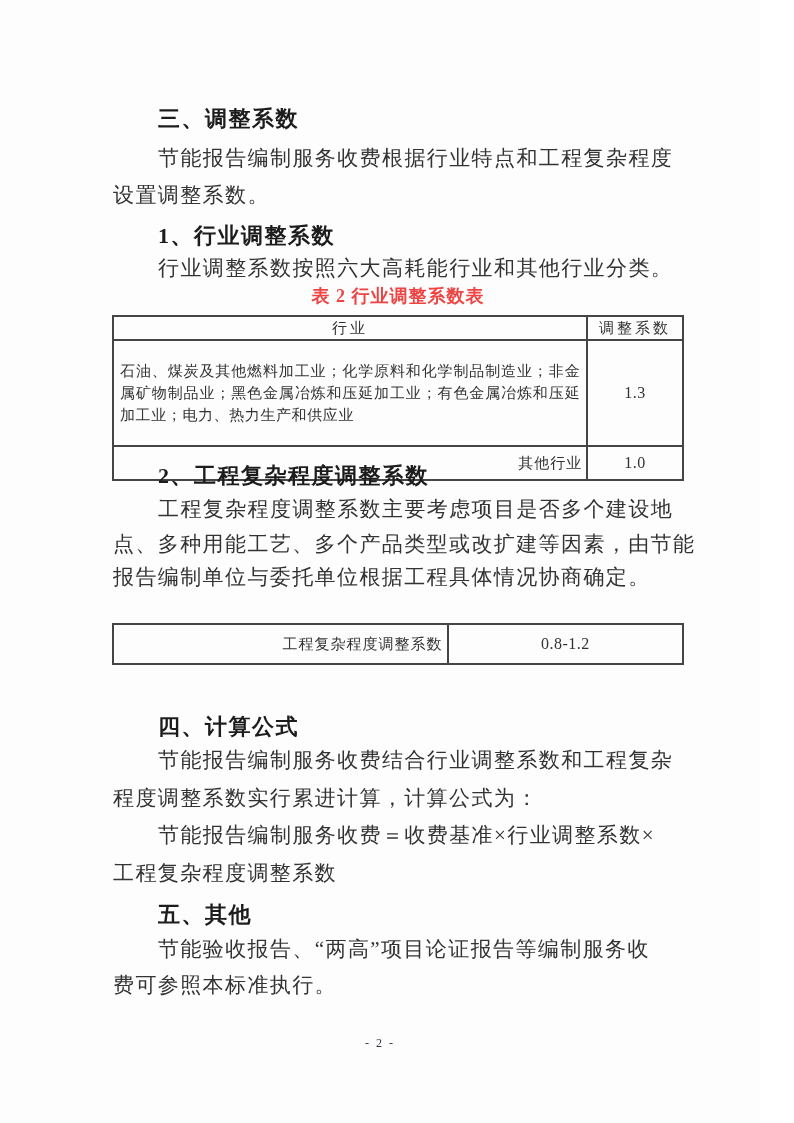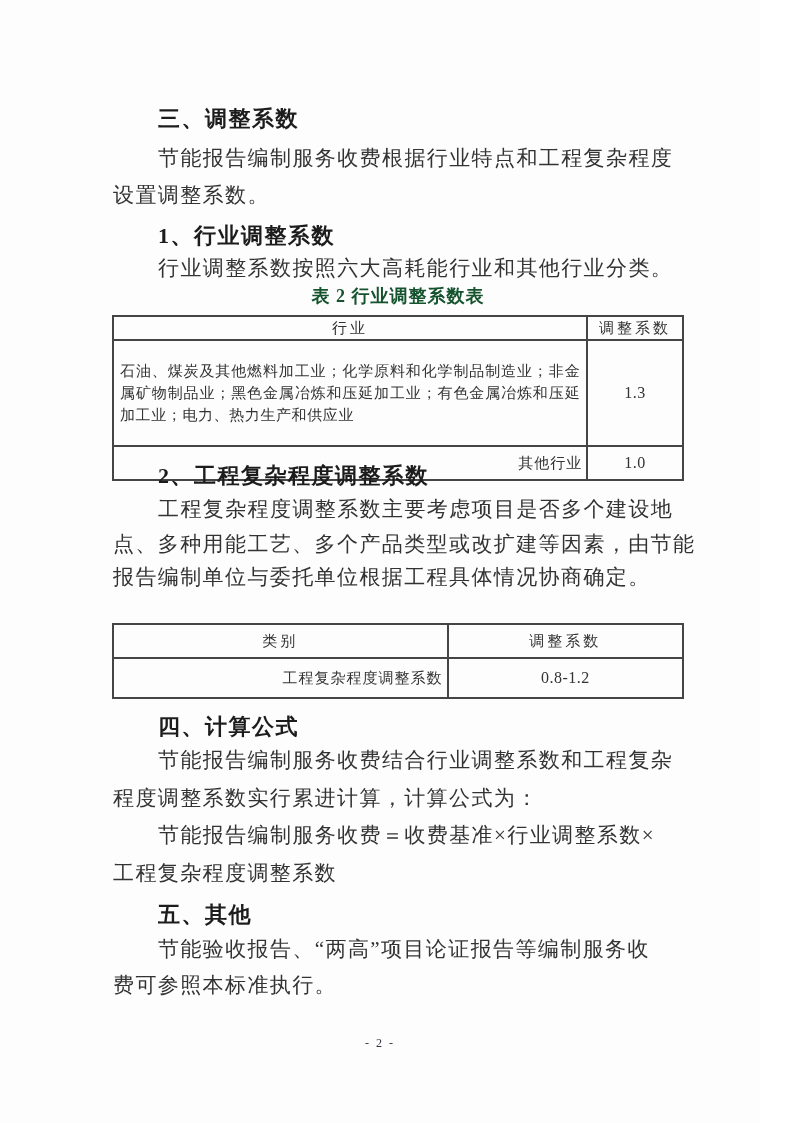--- a/index.html
+++ b/index.html
@@ -25,21 +25,21 @@
     font-size:21px; line-height:24px;
     letter-spacing:1.4px;
     white-space:nowrap;
   }
   .indent { padding-left:45px; }
   
   .caption {
     position:absolute; left:113px; width:570px;
     text-align:center;
     font-size:18px; line-height:22px; font-weight:bold;
-    letter-spacing:1px; color:#14532d;
+    letter-spacing:1px; color:#ef4444;
     white-space:nowrap;
   }
   table {
     position:absolute; left:112px; width:572px;
     border-collapse:collapse; table-layout:fixed;
     font-size:15px; color:#333333;
   }
   td { border:2px solid #454545; }
   .th-cell {
     text-align:center; padding:2px 4px; line-height:18px;
@@ -105,24 +105,20 @@
   <div class="l" style="top:532px">点、多种用能工艺、多个产品类型或改扩建等因素，由节能</div>
   <div class="l" style="top:565px">报告编制单位与委托单位根据工程具体情况协商确定。</div>
 
   <table id="table3" style="top:623px">
     <colgroup>
         <col style="width:58.7%">
         <col style="width:41.3%">
       </colgroup>
     <tbody>
       <tr>
-        <td class="th-cell">类别</td>
-        <td class="th-cell">调整系数</td>
-      </tr>
-      <tr>
         <td class="center-cell">工程复杂程度调整系数</td>
         <td class="center-cell coeff-cell">0.8-1.2</td>
       </tr>
     </tbody>
   </table>
 
   <div class="h" style="top:713px">四、计算公式</div>
   <div class="l indent" style="top:748px">节能报告编制服务收费结合行业调整系数和工程复杂</div>
   <div class="l" style="top:786px">程度调整系数实行累进计算，计算公式为：</div>
   <div class="l indent" style="top:823px">节能报告编制服务收费＝收费基准×行业调整系数×</div>

